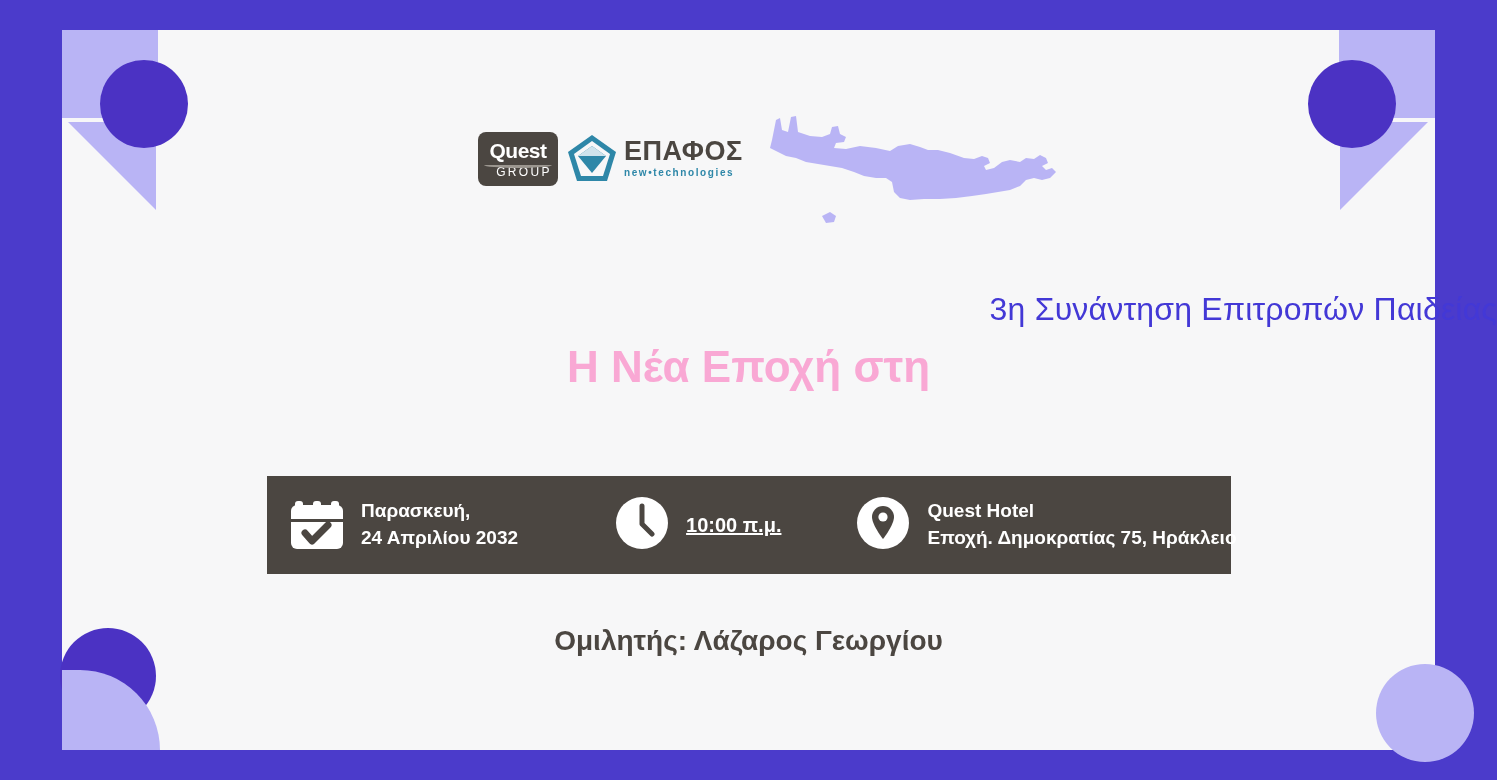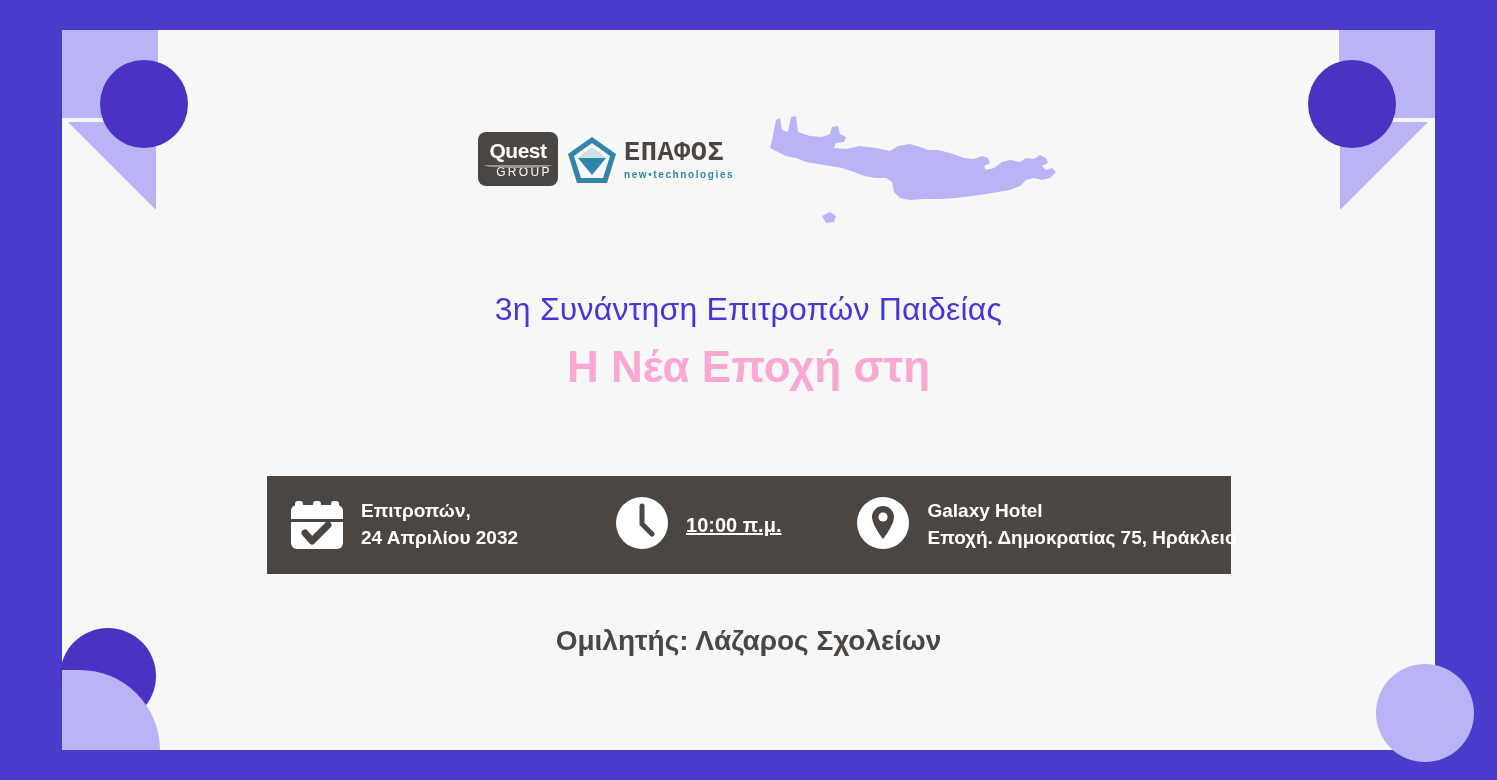--- a/index.html
+++ b/index.html
@@ -86,21 +86,21 @@
 
   
   #header-row {
     position: absolute;
     left: 0; top: 100px;
     width: 1497px; height: 130px;
   }
   #logos {
     position: absolute;
     left: 478px; top: 32px;
-    display: flex; align-items: flex-end; gap: 8px;
+    display: flex; align-items: flex-start; gap: 8px;
   }
   .quest-logo {
     width: 80px; height: 54px;
     background: #4B4641;
     border-radius: 8px;
     position: relative;
     display: flex; flex-direction: column;
     align-items: center; justify-content: center;
   }
   .quest-word {
@@ -116,37 +116,36 @@
   .quest-group {
     color: #FFFFFF; font-size: 12px; font-weight: normal;
     letter-spacing: 2.3px; margin-top: 5px; line-height: 1; margin-left: 12px;
   }
   .epafos-logo { display: flex; align-items: center; gap: 6px; }
   .epafos-mark { width: 52px; height: 52px; }
   .epafos-text { display: flex; flex-direction: column; line-height: 1; }
   .epafos-name {
     color: #4B4641; font-size: 27px; font-weight: bold;
     letter-spacing: 0.5px;
-    font-family: Liberation Mono, monospace;
   }
   .epafos-tag {
     color: #2E87A8; font-size: 10px; font-weight: bold;
     letter-spacing: 1.6px; margin-top: 3px;
   }
   #crete-map {
     position: absolute;
     left: 758px; top: 6px;
     width: 320px; height: 122px;
   }
 
   
   #subtitle {
     position: absolute;
     left: 0; top: 291px; width: 1497px;
-    text-align: center;
+    text-align: right;
     font-size: 32px;
     color: #4338D6;
     letter-spacing: 0.2px;
   }
   #title {
     position: absolute;
     left: 0; top: 340px; width: 1497px;
     text-align: center;
     font-size: 44px;
     font-weight: bold;
@@ -267,21 +266,21 @@
           <rect x="6" y="6" width="8" height="10" rx="3" fill="#FFFFFF"></rect>
           <rect x="24" y="6" width="8" height="10" rx="3" fill="#FFFFFF"></rect>
           <rect x="42" y="6" width="8" height="10" rx="3" fill="#FFFFFF"></rect>
           <path d="M2,18 h52 v30 a6,6 0 0 1 -6,6 h-40 a6,6 0 0 1 -6,-6 z" fill="#FFFFFF"></path>
           <path d="M2,18 h52 v-2 a6,6 0 0 0 -6,-6 h-40 a6,6 0 0 0 -6,6 z" fill="#FFFFFF"></path>
           <rect x="2" y="24" width="52" height="3" fill="#4B4641"></rect>
           <path d="M16,38 l7,8 l16,-16" stroke="#4B4641" stroke-width="7" fill="none" stroke-linecap="round" stroke-linejoin="round"></path>
         </svg>
       </span>
       <span class="info-text">
-        <span>Επιτροπών,</span><br>
+        <span>Παρασκευή,</span><br>
         <span>24 Απριλίου 2032</span>
       </span>
     </div>
 
     <div class="info-item info-time">
       <span class="info-icon">
         <svg viewBox="0 0 56 56" width="56" height="56" aria-hidden="true">
           <circle cx="28" cy="28" r="26" fill="#FFFFFF"></circle>
           <path d="M28,11 V29 L38,39" stroke="#4B4641" stroke-width="5" fill="none" stroke-linecap="round" stroke-linejoin="round"></path>
         </svg>
@@ -291,22 +290,22 @@
 
     <div class="info-item info-place">
       <span class="info-icon">
         <svg viewBox="0 0 56 56" width="56" height="56" aria-hidden="true">
           <circle cx="28" cy="28" r="26" fill="#FFFFFF"></circle>
           <path d="M28,11 a11,11 0 0 0 -11,11 c0,8 11,22 11,22 s11,-14 11,-22 a11,11 0 0 0 -11,-11 z" fill="#4B4641"></path>
           <circle cx="28" cy="22" r="4.6" fill="#FFFFFF"></circle>
         </svg>
       </span>
       <span class="info-text">
-        <span>Galaxy Hotel</span><br>
+        <span>Quest Hotel</span><br>
         <span>Εποχή. Δημοκρατίας 75, Ηράκλειο</span>
       </span>
     </div>
 
   </div>
 
-  <div id="speaker">Ομιλητής: Λάζαρος Σχολείων</div>
+  <div id="speaker">Ομιλητής: Λάζαρος Γεωργίου</div>
 
 </div>
 
 </body></html>

